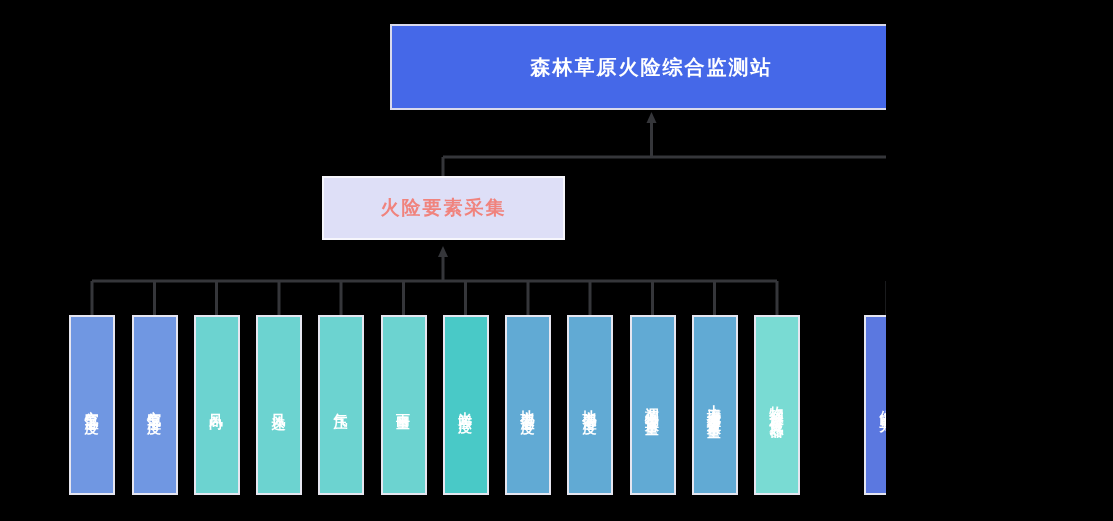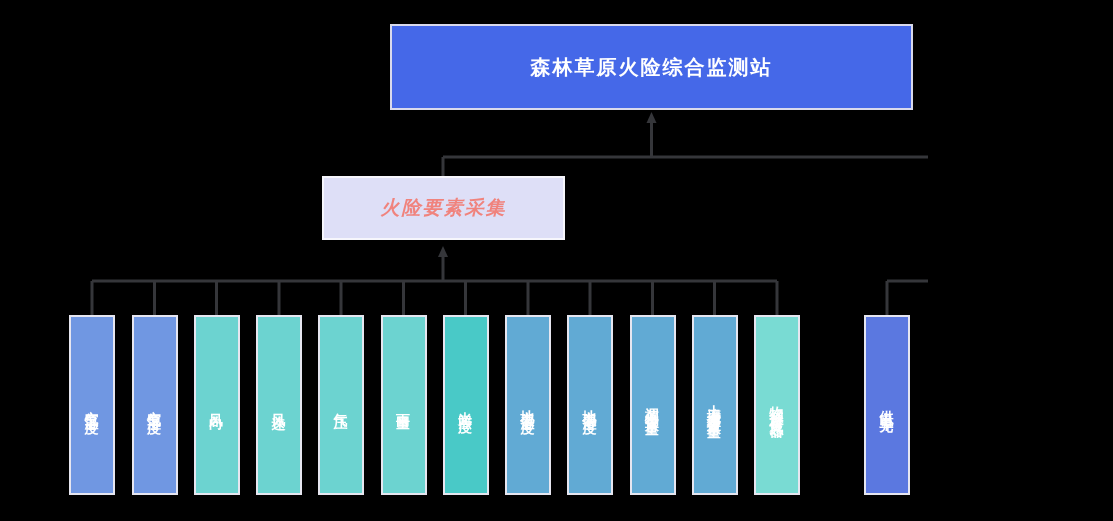--- a/index.html
+++ b/index.html
@@ -1,41 +1,40 @@
 <!DOCTYPE html>
 <html style="--background: #000000; --root-fill: #4568E8; --root-border: #D9DAEC; --root-text: #FFFFFF; --level2-fill: #DEDFF7; --level2-border: #F6F6FC; --level2-text: #F0837D; --node-border: #E6E6F0; --node-text: #FFFFFF; --connector: #35363A;"><head>
 <meta charset="utf-8">
 <style>
   html,body { margin:0; padding:0; background:#000; }
   .canvas {
     position:relative; width:886px; height:521px;
     background:var(--background,#000);
     font-family:"Liberation Sans","DejaVu Sans",sans-serif;
     overflow:hidden;
-    padding-left:42px;
   }
   .connectors { position:absolute; left:0; top:0; width:1113px; height:521px; }
   .cline { stroke:var(--connector,#35363A); stroke-width:3; fill:none; }
   .box {
     position:absolute; box-sizing:border-box;
     display:flex; align-items:center; justify-content:center;
     text-align:center;
   }
   .root-box {
     left:390px; top:24px; width:523px; height:86px;
     background:var(--root-fill,#4568E8);
     border:2px solid var(--root-border,#D9DAEC);
     color:var(--root-text,#fff);
     font-size:20px; font-weight:bold; letter-spacing:2px;
   }
   .l2-box {
     background:var(--level2-fill,#DEDFF7);
     border:2px solid var(--level2-border,#F6F6FC);
     color:var(--level2-text,#F0837D);
-    font-size:19px; font-weight:bold; letter-spacing:2px;font-style:italic;
+    font-size:19px; font-weight:bold; letter-spacing:2px;
   }
   .l2-collect  { left:322px; top:176px; width:243px; height:64px; }
   .l2-accessory{ left:893px; top:176px; width:97px;  height:64px; }
   .vnode {
     position:absolute; top:315px; width:46px; height:180px;
     box-sizing:border-box;
     border:2px solid var(--node-border,#E6E6F0);
     display:flex; align-items:center; justify-content:center;
   }
   .vlabel {

